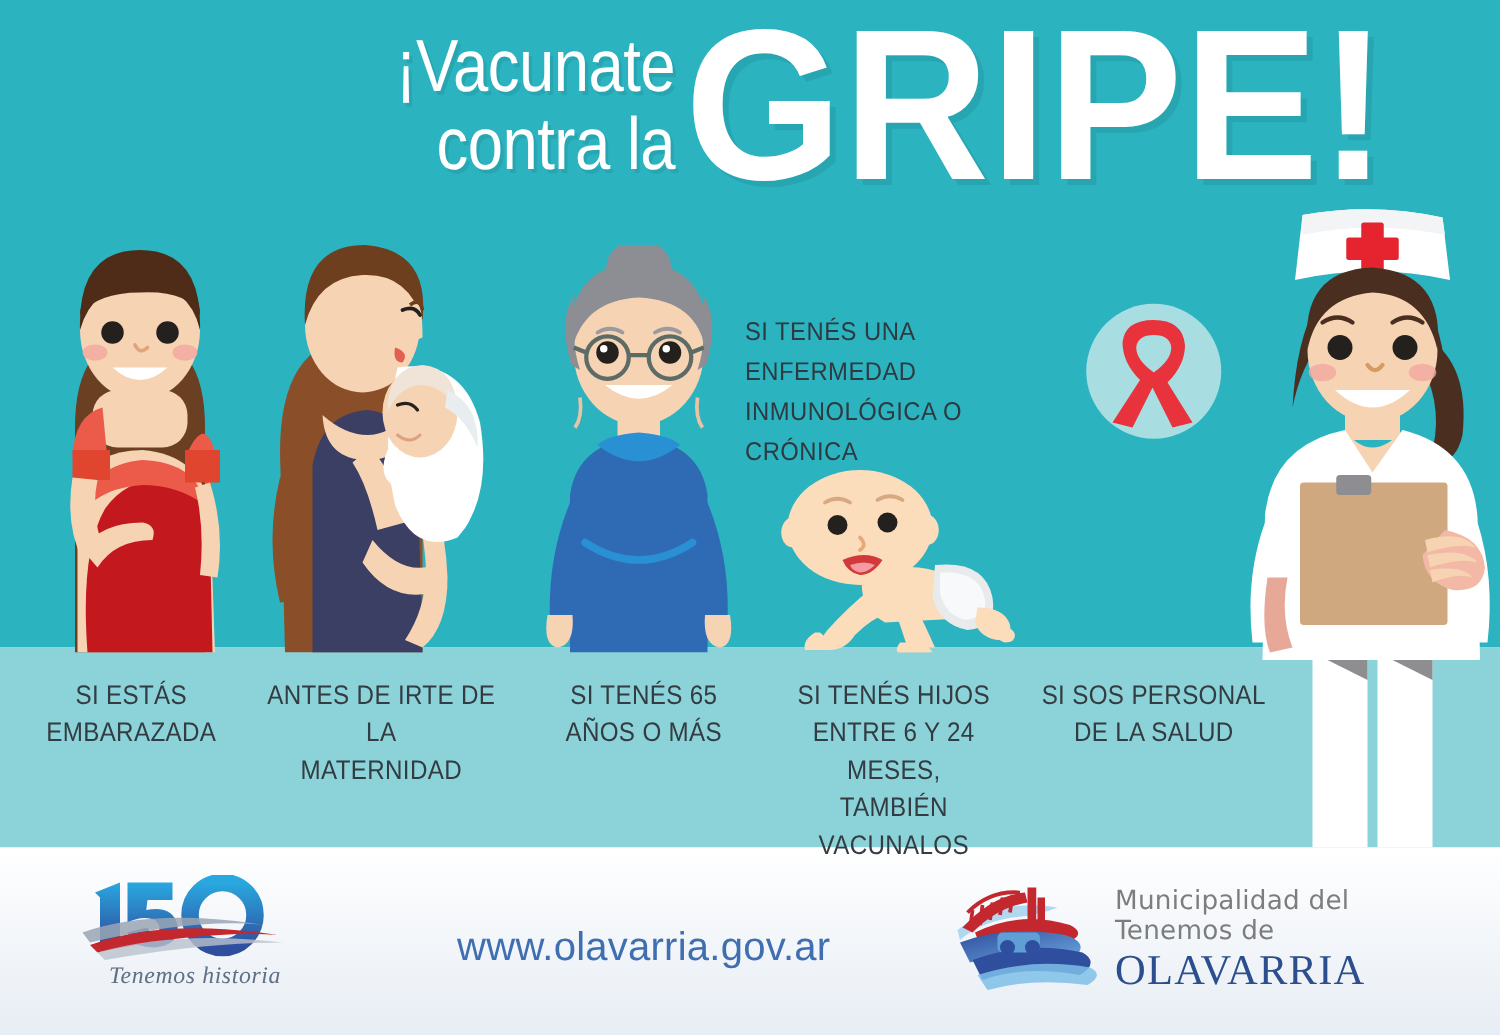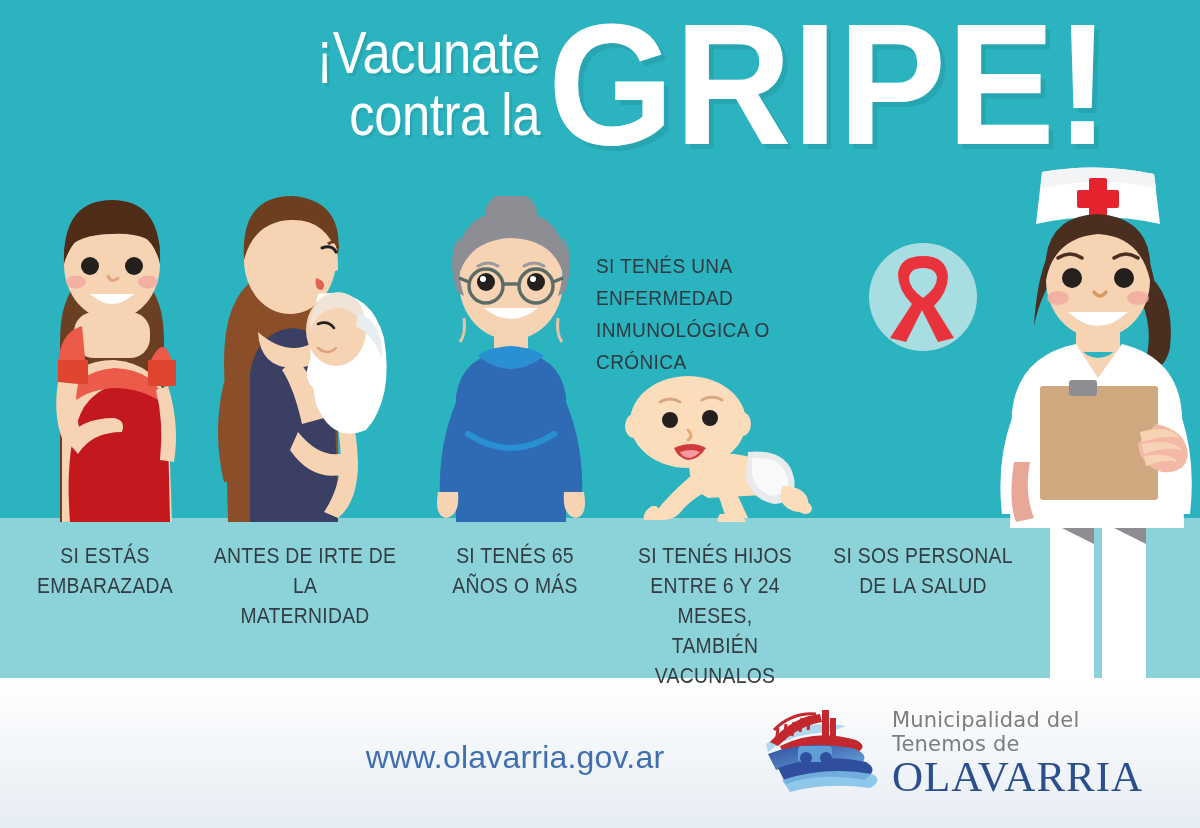--- a/index.html
+++ b/index.html
@@ -46,21 +46,21 @@
   .cap-5{left:818px;top:541px;width:210px;transform-origin:center top;}
 
   
   .url{position:absolute;left:330px;top:739px;width:370px;text-align:center;
     color:#3f6fb0;font-size:32px;letter-spacing:.2px;}
   .logo150{position:absolute;left:62px;top:700px;width:180px;height:104px;}
   .logo-oli{position:absolute;left:760px;top:700px;width:400px;height:104px;}
   .oli-text{position:absolute;left:132px;top:8px;}
   .oli-line1{color:#7d7d7d;font-size:21px;letter-spacing:.2px;
     font-family:"DejaVu Sans", sans-serif;}
-  .oli-line2{color:#2b4f8e;font-size:43px;line-height:44px;letter-spacing:1px;
+  .oli-line2{color:#2b4f8e;font-size:34px;line-height:44px;letter-spacing:1px;
     font-family:"Liberation Serif", serif;margin-top:-1px;}
   .t150-script{position:absolute;left:6px;top:70px;width:176px;text-align:center;
     color:#5f6f85;font-size:19px;font-style:italic;
     font-family:"Liberation Serif", serif;letter-spacing:.5px;}
 
   
   .fig{position:absolute;}
 </style>
 </head>
 <body>
@@ -245,20 +245,37 @@
   <div class="cap cap-4">
     <div>SI TENÉS HIJOS</div>
     <div>ENTRE 6 Y 24 MESES,</div>
     <div>TAMBIÉN VACUNALOS</div>
   </div>
   <div class="cap cap-5">
     <div>SI SOS PERSONAL</div>
     <div>DE LA SALUD</div>
   </div>
 
+  <div class="logo150">
+    <svg width="180" height="72" viewBox="0 0 180 72">
+      <defs>
+        <linearGradient id="g150" x1="0" y1="0" x2="0" y2="1">
+          <stop offset="0%" stop-color="#29a8e0"></stop>
+          <stop offset="100%" stop-color="#2f4e9e"></stop>
+        </linearGradient>
+      </defs>
+      <path d="M14 14 L34 6 L34 54 L18 54 L18 18 Z" fill="url(#g150)"></path>
+      <path d="M40 6 L76 6 L76 20 L56 20 L55 28 Q76 24 80 40 Q82 56 62 58 Q44 58 40 46 L56 42 Q58 48 64 46 Q68 42 62 36 Q52 32 40 38 Z" fill="url(#g150)"></path>
+      <circle cx="116" cy="32" r="26" fill="none" stroke="url(#g150)" stroke-width="14"></circle>
+      <path d="M4 46 Q60 26 150 40 Q96 34 10 54 Z" fill="#9aa6b4" opacity=".85"></path>
+      <path d="M10 56 Q70 34 160 48 Q100 44 16 62 Z" fill="#c3282f"></path>
+      <path d="M16 62 Q80 44 164 54 Q102 54 22 68 Z" fill="#b9c2cc" opacity=".8"></path>
+    </svg>
+    <div class="t150-script">Tenemos historia</div>
+  </div>
 
   <div class="url">www.olavarria.gov.ar</div>
 
   <div class="logo-oli">
     <svg width="130" height="96" viewBox="0 0 130 96">
       <defs>
         <linearGradient id="gblue" x1="0" y1="0" x2="1" y2="1">
           <stop offset="0%" stop-color="#2f4e9e"></stop>
           <stop offset="100%" stop-color="#6ba8de"></stop>
         </linearGradient>

